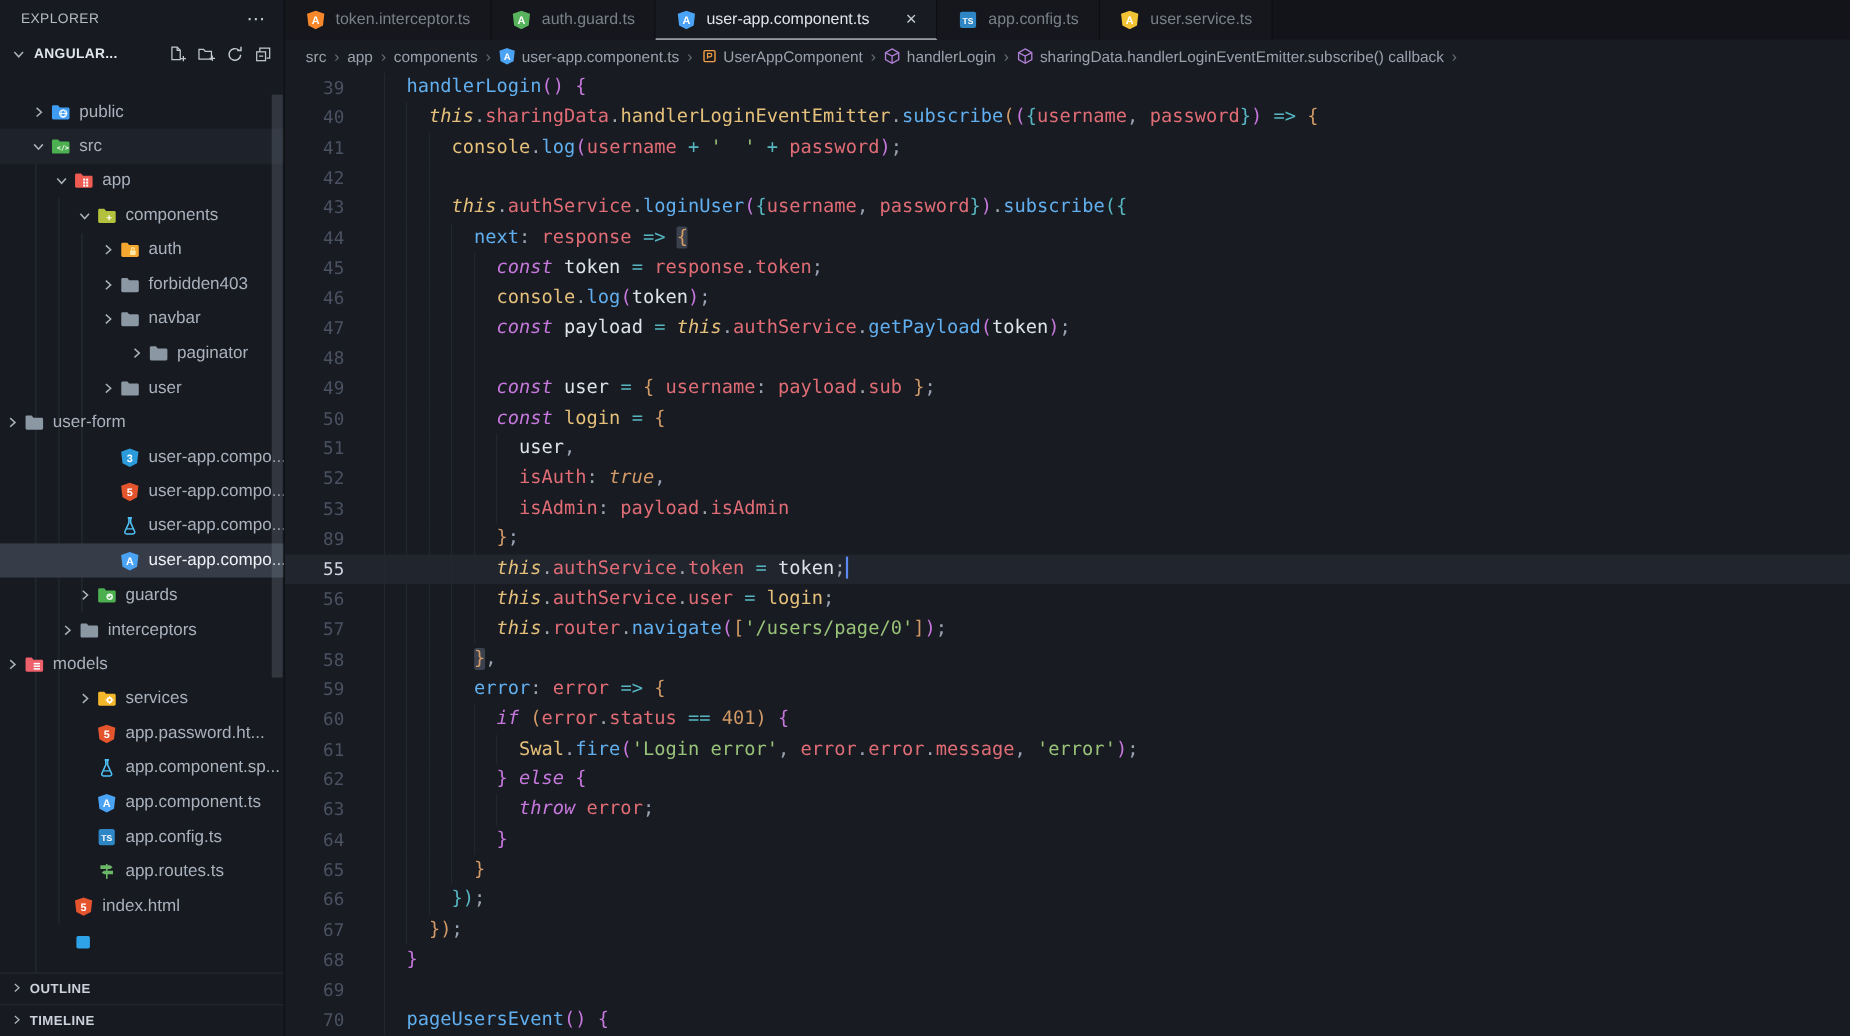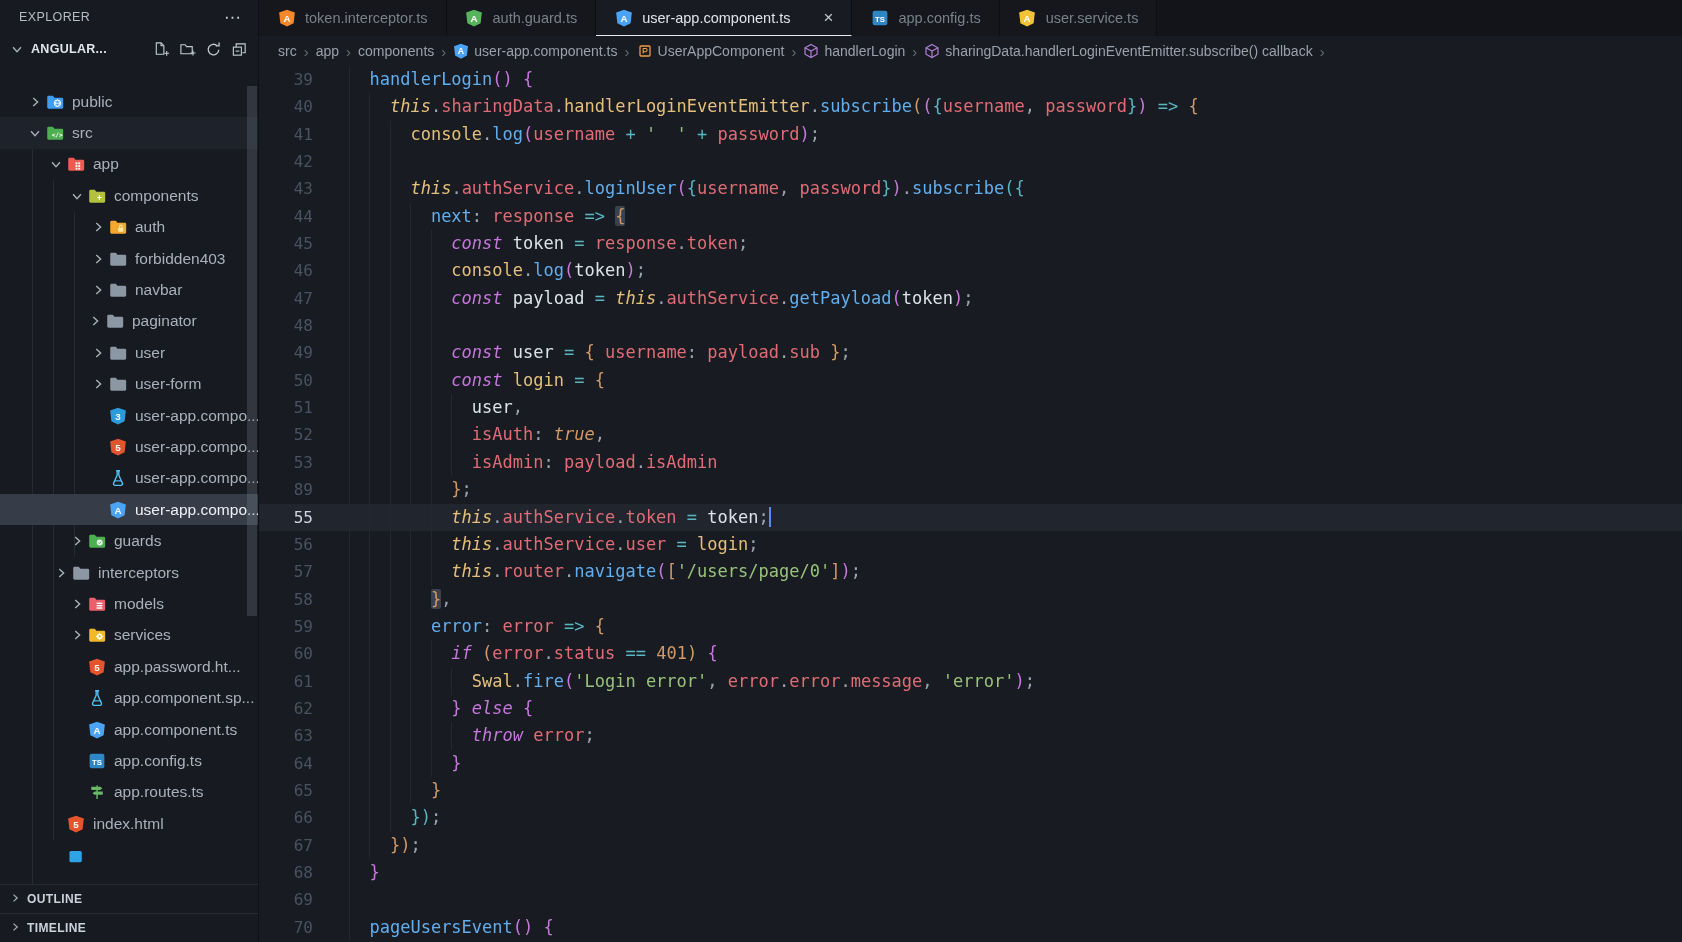--- a/index.html
+++ b/index.html
@@ -217,21 +217,21 @@
             <polyline points="6,3.5 11,8 6,12.5"></polyline>
           </svg>
         </span>
         <span class="ticon">
           <svg viewBox="0 0 22 22">
             <path d="M1.5 5c0-.9.7-1.6 1.6-1.6h5.2l2 2.4h9.1c.9 0 1.6.7 1.6 1.6v10.1c0 .9-.7 1.6-1.6 1.6H3.1c-.9 0-1.6-.7-1.6-1.6z" fill="#8b97a3"></path>
           </svg>
         </span>
         <span>navbar</span>
       </div>
-      <div class="trow" style="padding-left:84px">
+      <div class="trow" style="padding-left:113px">
         <span class="arrowbox">
           <svg viewBox="0 0 16 16" fill="none" stroke="#aab1bb" stroke-width="1.6">
             <polyline points="6,3.5 11,8 6,12.5"></polyline>
           </svg>
         </span>
         <span class="ticon">
           <svg viewBox="0 0 22 22">
             <path d="M1.5 5c0-.9.7-1.6 1.6-1.6h5.2l2 2.4h9.1c.9 0 1.6.7 1.6 1.6v10.1c0 .9-.7 1.6-1.6 1.6H3.1c-.9 0-1.6-.7-1.6-1.6z" fill="#8b97a3"></path>
           </svg>
         </span>
@@ -243,21 +243,21 @@
             <polyline points="6,3.5 11,8 6,12.5"></polyline>
           </svg>
         </span>
         <span class="ticon">
           <svg viewBox="0 0 22 22">
             <path d="M1.5 5c0-.9.7-1.6 1.6-1.6h5.2l2 2.4h9.1c.9 0 1.6.7 1.6 1.6v10.1c0 .9-.7 1.6-1.6 1.6H3.1c-.9 0-1.6-.7-1.6-1.6z" fill="#8b97a3"></path>
           </svg>
         </span>
         <span>user</span>
       </div>
-      <div class="trow" style="padding-left:87px">
+      <div class="trow" style="">
         <span class="arrowbox">
           <svg viewBox="0 0 16 16" fill="none" stroke="#aab1bb" stroke-width="1.6">
             <polyline points="6,3.5 11,8 6,12.5"></polyline>
           </svg>
         </span>
         <span class="ticon">
           <svg viewBox="0 0 22 22">
             <path d="M1.5 5c0-.9.7-1.6 1.6-1.6h5.2l2 2.4h9.1c.9 0 1.6.7 1.6 1.6v10.1c0 .9-.7 1.6-1.6 1.6H3.1c-.9 0-1.6-.7-1.6-1.6z" fill="#8b97a3"></path>
           </svg>
         </span>
@@ -324,21 +324,21 @@
             <polyline points="6,3.5 11,8 6,12.5"></polyline>
           </svg>
         </span>
         <span class="ticon">
           <svg viewBox="0 0 22 22">
             <path d="M1.5 5c0-.9.7-1.6 1.6-1.6h5.2l2 2.4h9.1c.9 0 1.6.7 1.6 1.6v10.1c0 .9-.7 1.6-1.6 1.6H3.1c-.9 0-1.6-.7-1.6-1.6z" fill="#8b97a3"></path>
           </svg>
         </span>
         <span>interceptors</span>
       </div>
-      <div class="trow" style="padding-left:66px">
+      <div class="trow" style="">
         <span class="arrowbox">
           <svg viewBox="0 0 16 16" fill="none" stroke="#aab1bb" stroke-width="1.6">
             <polyline points="6,3.5 11,8 6,12.5"></polyline>
           </svg>
         </span>
         <span class="ticon">
           <svg viewBox="0 0 22 22">
             <path d="M1.5 5c0-.9.7-1.6 1.6-1.6h5.2l2 2.4h9.1c.9 0 1.6.7 1.6 1.6v10.1c0 .9-.7 1.6-1.6 1.6H3.1c-.9 0-1.6-.7-1.6-1.6z" fill="#ec5f6b"></path>
             <g fill="#ffffff">
               <rect x="10.5" y="9.3" width="7" height="1.7"></rect>

